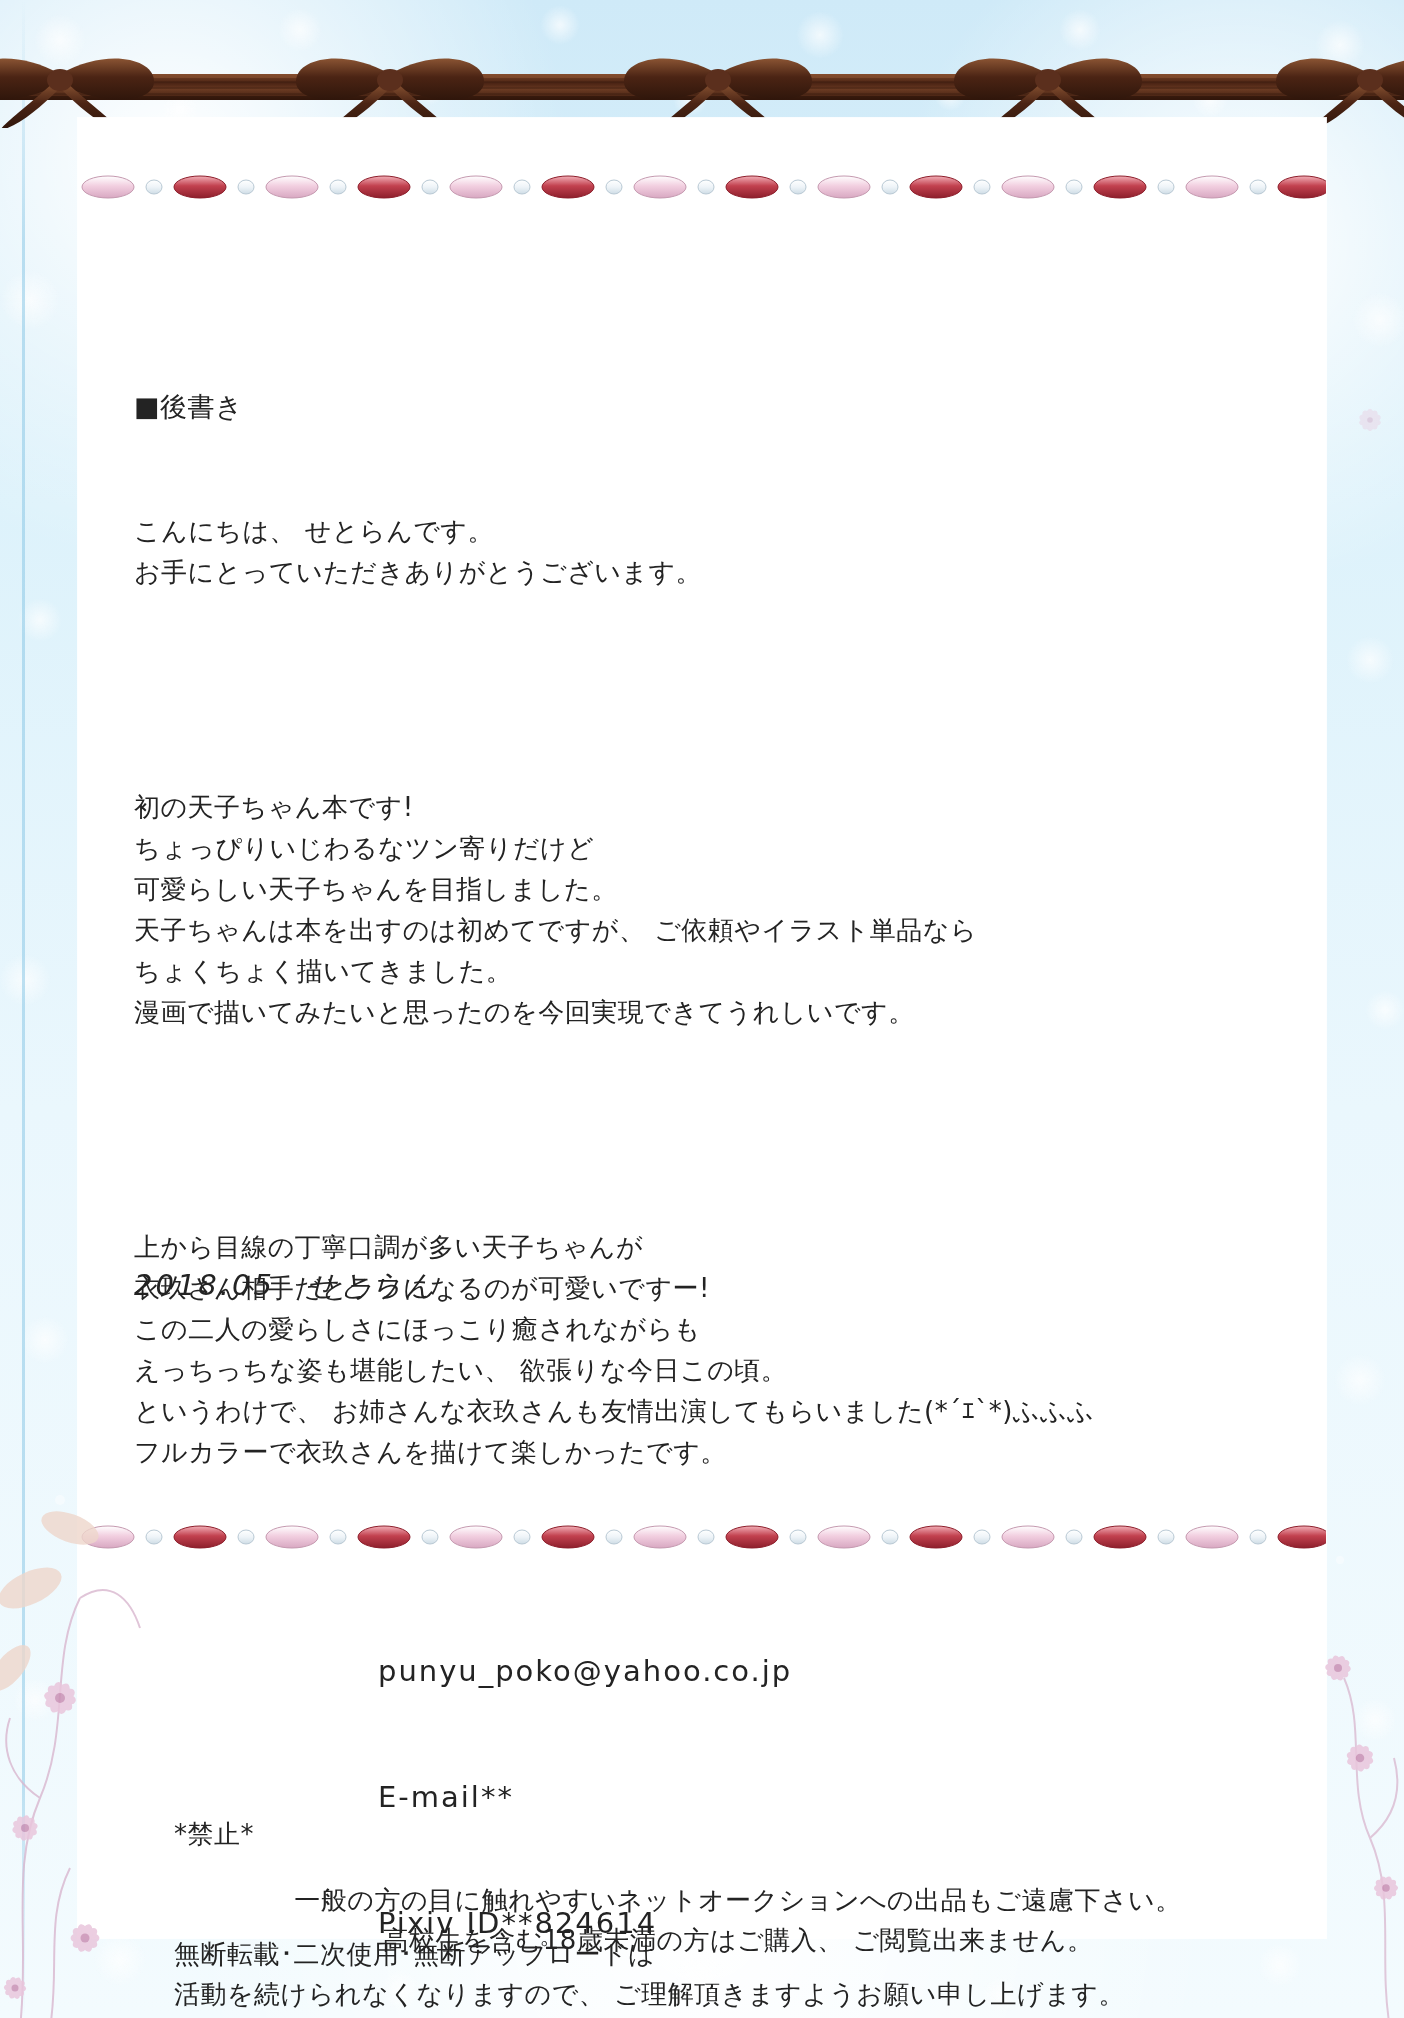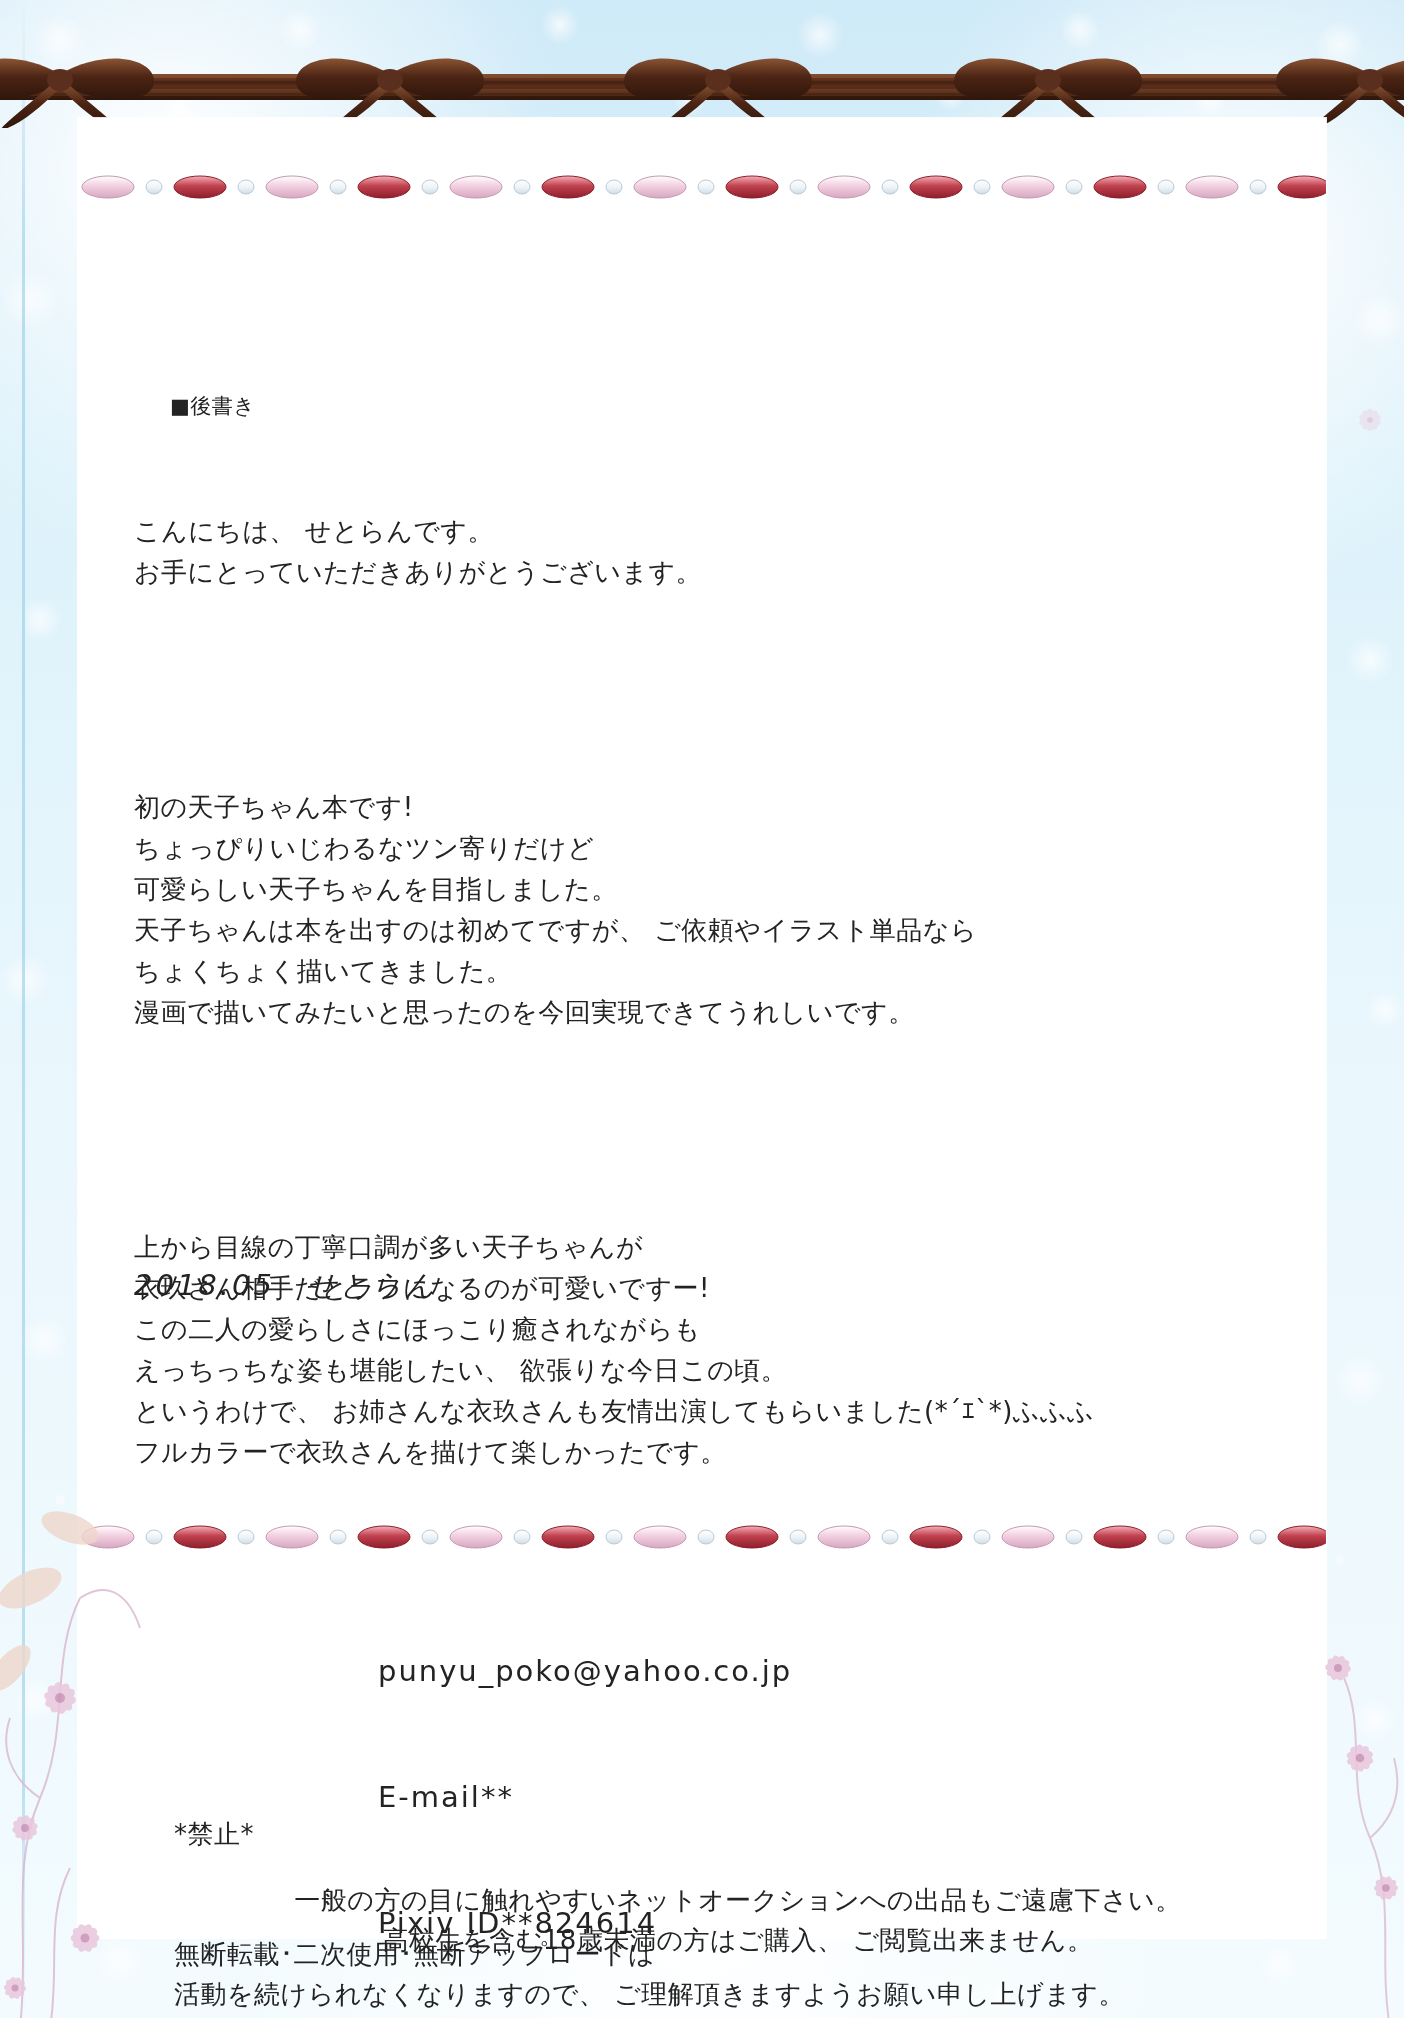--- a/index.html
+++ b/index.html
@@ -82,23 +82,22 @@
     top: 186px;
     width: 1130px;
     color: #232323;
     font-size: 26px;
     line-height: 41px;
     letter-spacing: 0.5px;
     white-space: pre-wrap;
   }
   .afterword .heading {
     display: block;
-    font-size: 21px;
+    font-size: 27px;
     margin-bottom: 2px;
-    margin-left: 36px;
   }
   .para { display: block; }
   .gap { display: block; height: 30px; }
 
   .signature {
     position: absolute;
     left: 56px;
     top: 1148px;
     font-size: 29px;
     letter-spacing: 3px;

